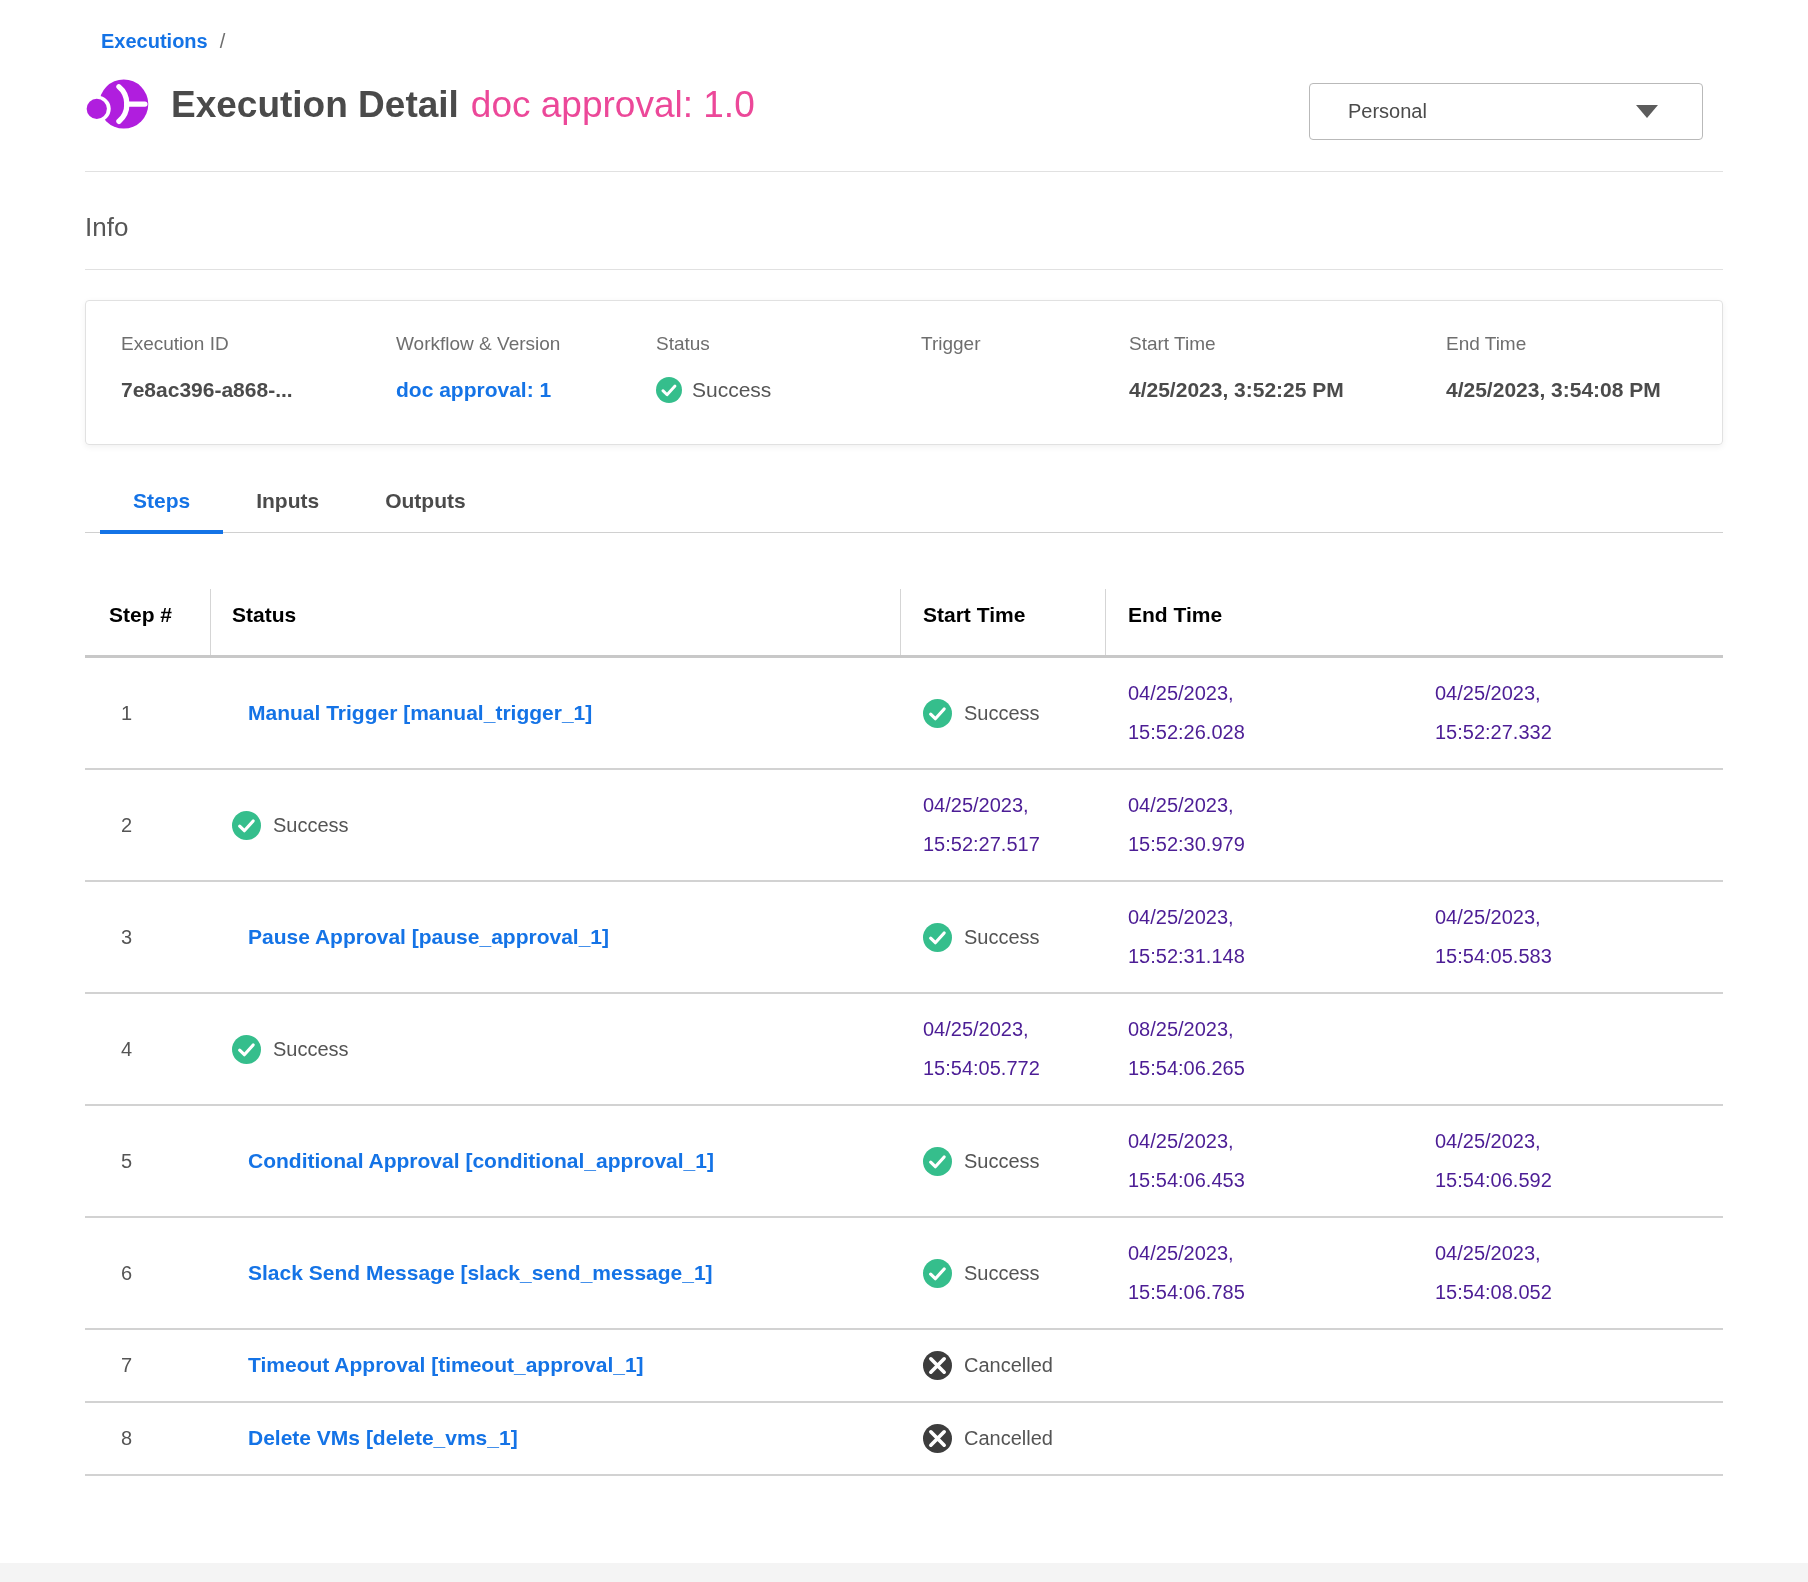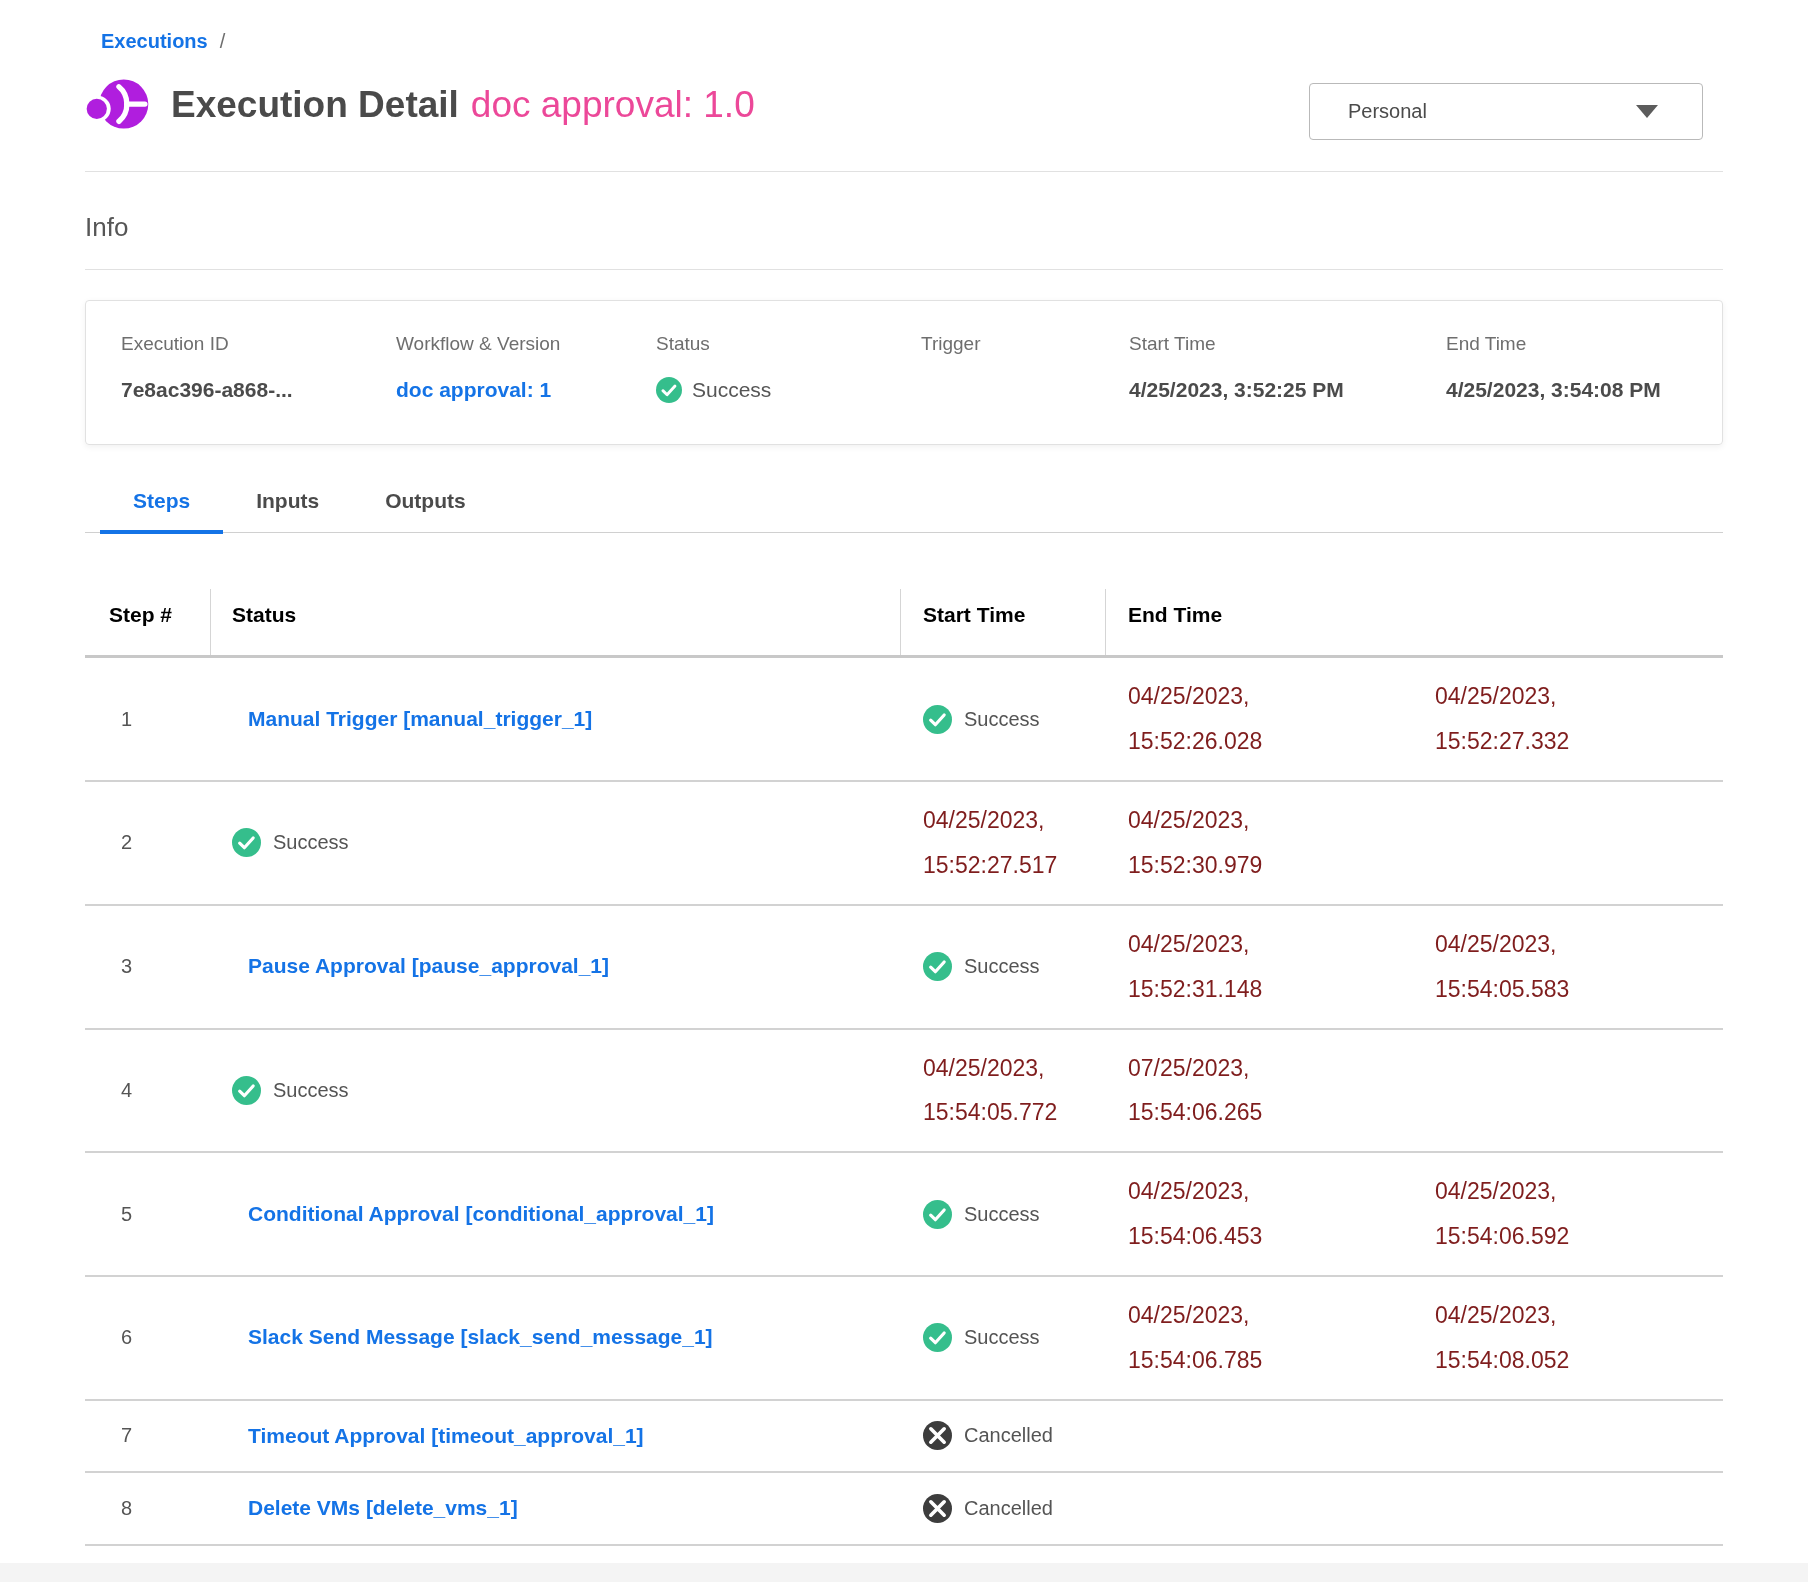--- a/index.html
+++ b/index.html
@@ -63,21 +63,21 @@
   }
   .t-header .hcell:last-child{border-right:none;}
   .t-header .hcell:first-child{padding-left:24px;width:81px;}
 
   .t-row{display:grid;grid-template-columns:125px 691px 205px 307px 310px;align-items:center;border-bottom:2px solid #d2d2d2;padding:16px 0;}
   .cell-num{padding-left:36px;font-size:20px;color:#555555;}
   .cell-step{padding-left:38px;padding-right:120px;font-size:21px;line-height:1.85;}
   .cell-step a{color:#1473e6;font-weight:700;text-decoration:none;cursor:pointer;}
   .cell-status{display:flex;align-items:center;gap:12px;padding-left:22px;font-size:20px;color:#545454;}
   .cell-status .st-icon{width:29px;height:29px;flex:0 0 auto;display:block;}
-  .cell-time{padding-left:22px;padding-right:75px;font-size:23px;color:#7f1d1d;line-height:1.95;}
+  .cell-time{padding-left:22px;padding-right:75px;font-size:20px;color:#4c1d95;line-height:1.95;}
 
   .footer-strip{position:absolute;left:0;bottom:0;width:1808px;height:19px;background:#f4f4f4;}
 </style>
 </head>
 <body>
 
 <div class="content">
 
   <div class="breadcrumb">
     <a>Executions</a>
@@ -201,21 +201,21 @@
           <div class="cell-status">
             <span>
               <svg class="st-icon" viewBox="0 0 20 20">
                 <circle cx="10" cy="10" r="10" fill="#35be8c"></circle>
                 <path d="M5.3 10.5 L8.5 13.6 L14.6 6.9" stroke="#ffffff" stroke-width="2.2" fill="none" stroke-linecap="round" stroke-linejoin="round"></path>
               </svg>
             </span>
             <span>Success</span>
           </div>
           <div class="cell-time">04/25/2023, 15:54:05.772</div>
-          <div class="cell-time">07/25/2023, 15:54:06.265</div>
+          <div class="cell-time">08/25/2023, 15:54:06.265</div>
         </div>
         <div class="t-row">
           <div class="cell-num">5</div>
           <div class="cell-step"><a>Conditional Approval [conditional_approval_1]</a></div>
           <div class="cell-status">
             <span>
               <svg class="st-icon" viewBox="0 0 20 20">
                 <circle cx="10" cy="10" r="10" fill="#35be8c"></circle>
                 <path d="M5.3 10.5 L8.5 13.6 L14.6 6.9" stroke="#ffffff" stroke-width="2.2" fill="none" stroke-linecap="round" stroke-linejoin="round"></path>
               </svg>

